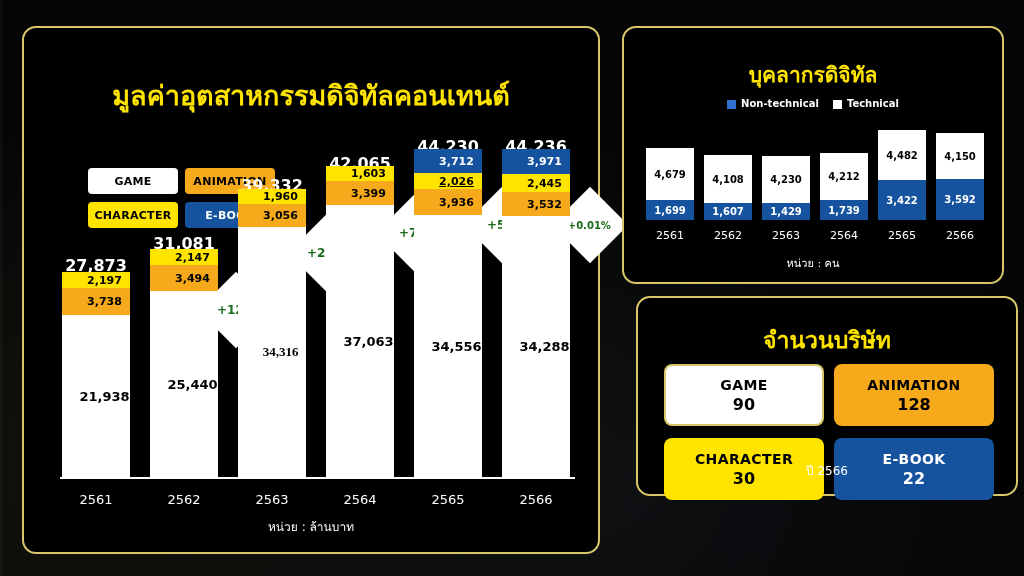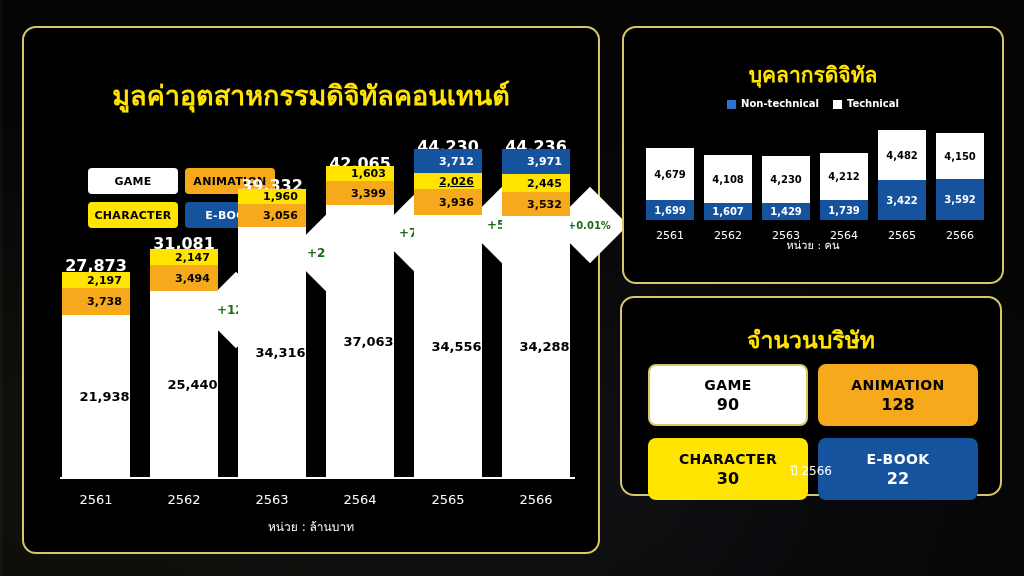--- a/index.html
+++ b/index.html
@@ -107,26 +107,26 @@
   .sw-nontech{ background:#2f6fd0; }
   .sw-tech{ background:#fff; }
 
   #staff-chart{ position:absolute; left:18px; top:92px; width:348px; height:130px; }
   .st-col{ position:absolute; bottom:30px; width:48px; display:flex; flex-direction:column; justify-content:flex-end;}
   .st-seg{ width:100%; display:flex; align-items:center; justify-content:center; font-size:10px; font-weight:bold;}
   .st-tech{ background:#fff; color:#000; }
   .st-non{ background:#15539e; color:#fff; }
   .st-x{ position:absolute; bottom:8px; width:48px; text-align:center; font-size:11px; color:#fff; }
   .unit-rt{
-    position:absolute; bottom:28px; left:0; width:100%; text-align:center;
+    position:absolute; bottom:10px; left:0; width:100%; text-align:center;
     font-size:11px; color:#fff;
   }
 
   
-  #right-bottom-panel{ left:620px; top:296px; width:382px; height:200px; }
+  #right-bottom-panel{ left:636px; top:296px; width:382px; height:200px; }
   .rb-title{
     position:absolute; top:24px; left:0; width:100%;
     text-align:center; color:#ffe400; font-size:23px; font-weight:bold;
   }
   .cards{
     position:absolute; top:66px; left:26px; width:330px;
     display:grid; grid-template-columns:160px 160px; grid-gap:12px 10px;
   }
   .card{
     height:62px; border-radius:8px;
@@ -187,21 +187,21 @@
       </div>
       <div class="x-label" style="left:96px;">2562</div>
 
       <div class="diamond" style="left:245px; top:48px;">
         <span>+27%</span>
       </div>
       <div class="bar-total" style="left:184px; bottom:328px; width:68px;margin-top:44px;">39,332</div>
       <div class="bar-col" style="left:184px; height:288px;">
         <div class="seg seg-char" style="height:15px;">1,960</div>
         <div class="seg seg-anim" style="height:23px;">3,056</div>
-        <div class="seg seg-game" style="height:250px;">34,316</div>
+        <div class="seg seg-game" style="height:250px;font-family:Liberation Serif, serif;">34,316</div>
       </div>
       <div class="x-label" style="left:184px;">2563</div>
 
       <div class="diamond" style="left:333px; top:28px;">
         <span>+7%</span>
       </div>
       <div class="bar-total" style="left:272px; bottom:350px; width:68px;">42,065</div>
       <div class="bar-col" style="left:272px; height:311px;">
         <div class="seg seg-char" style="height:15px;">1,603</div>
         <div class="seg seg-anim" style="height:24px;">3,399</div>

